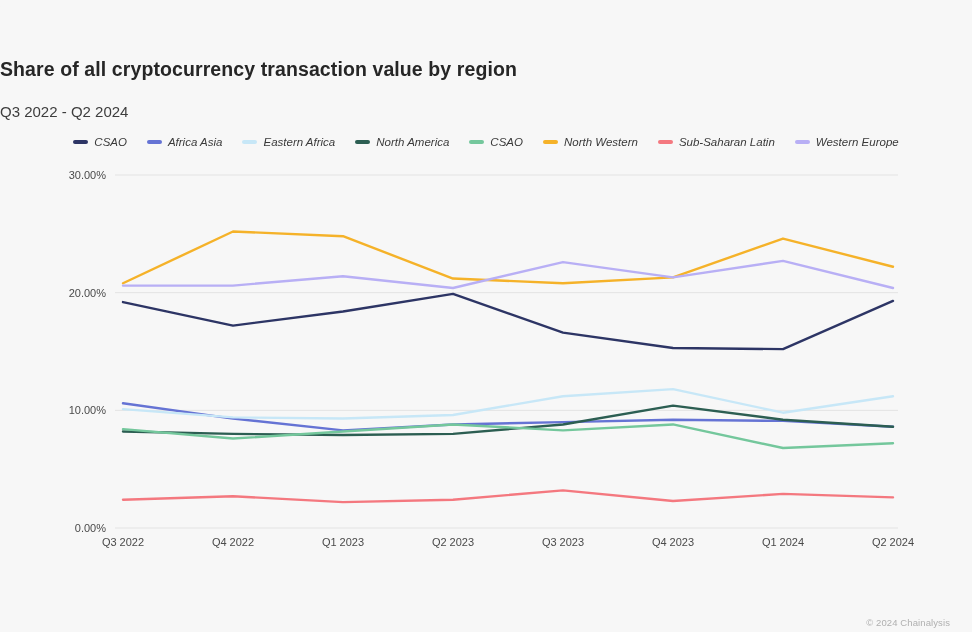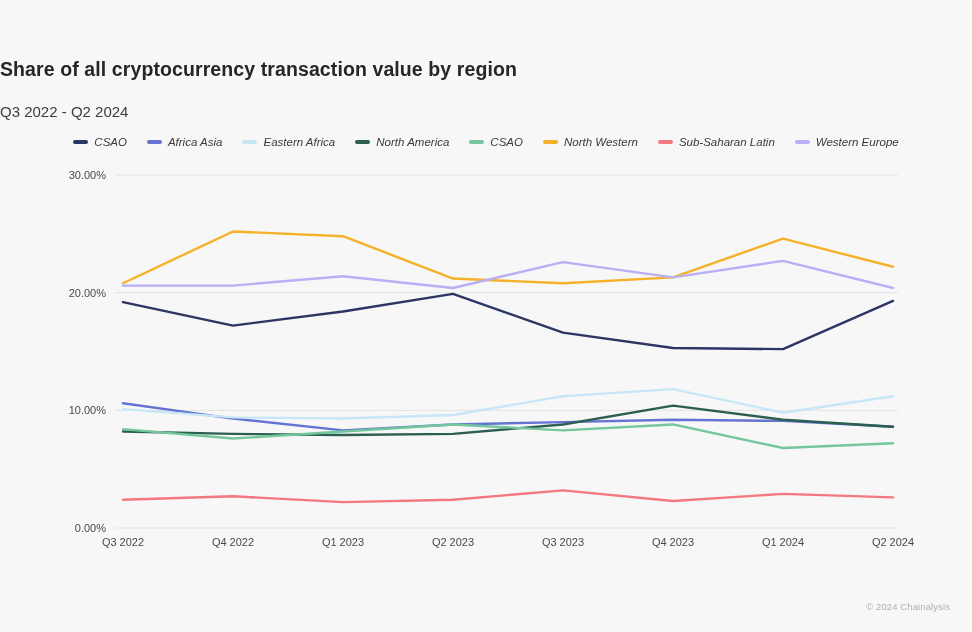--- a/index.html
+++ b/index.html
@@ -113,21 +113,21 @@
     fill: none;
     stroke-width: 2.4;
     stroke-linejoin: round;
     stroke-linecap: round;
   }
 
   
   #footer-credit {
     position: absolute;
     right: 22px;
-    bottom: 20px;
+    bottom: 4px;
     font-size: 9.5px;
     color: #b0b0b0;
     letter-spacing: 0.1px;
   }
 </style>
 </head>
 <body>
 
 <div id="chart-card">
 

